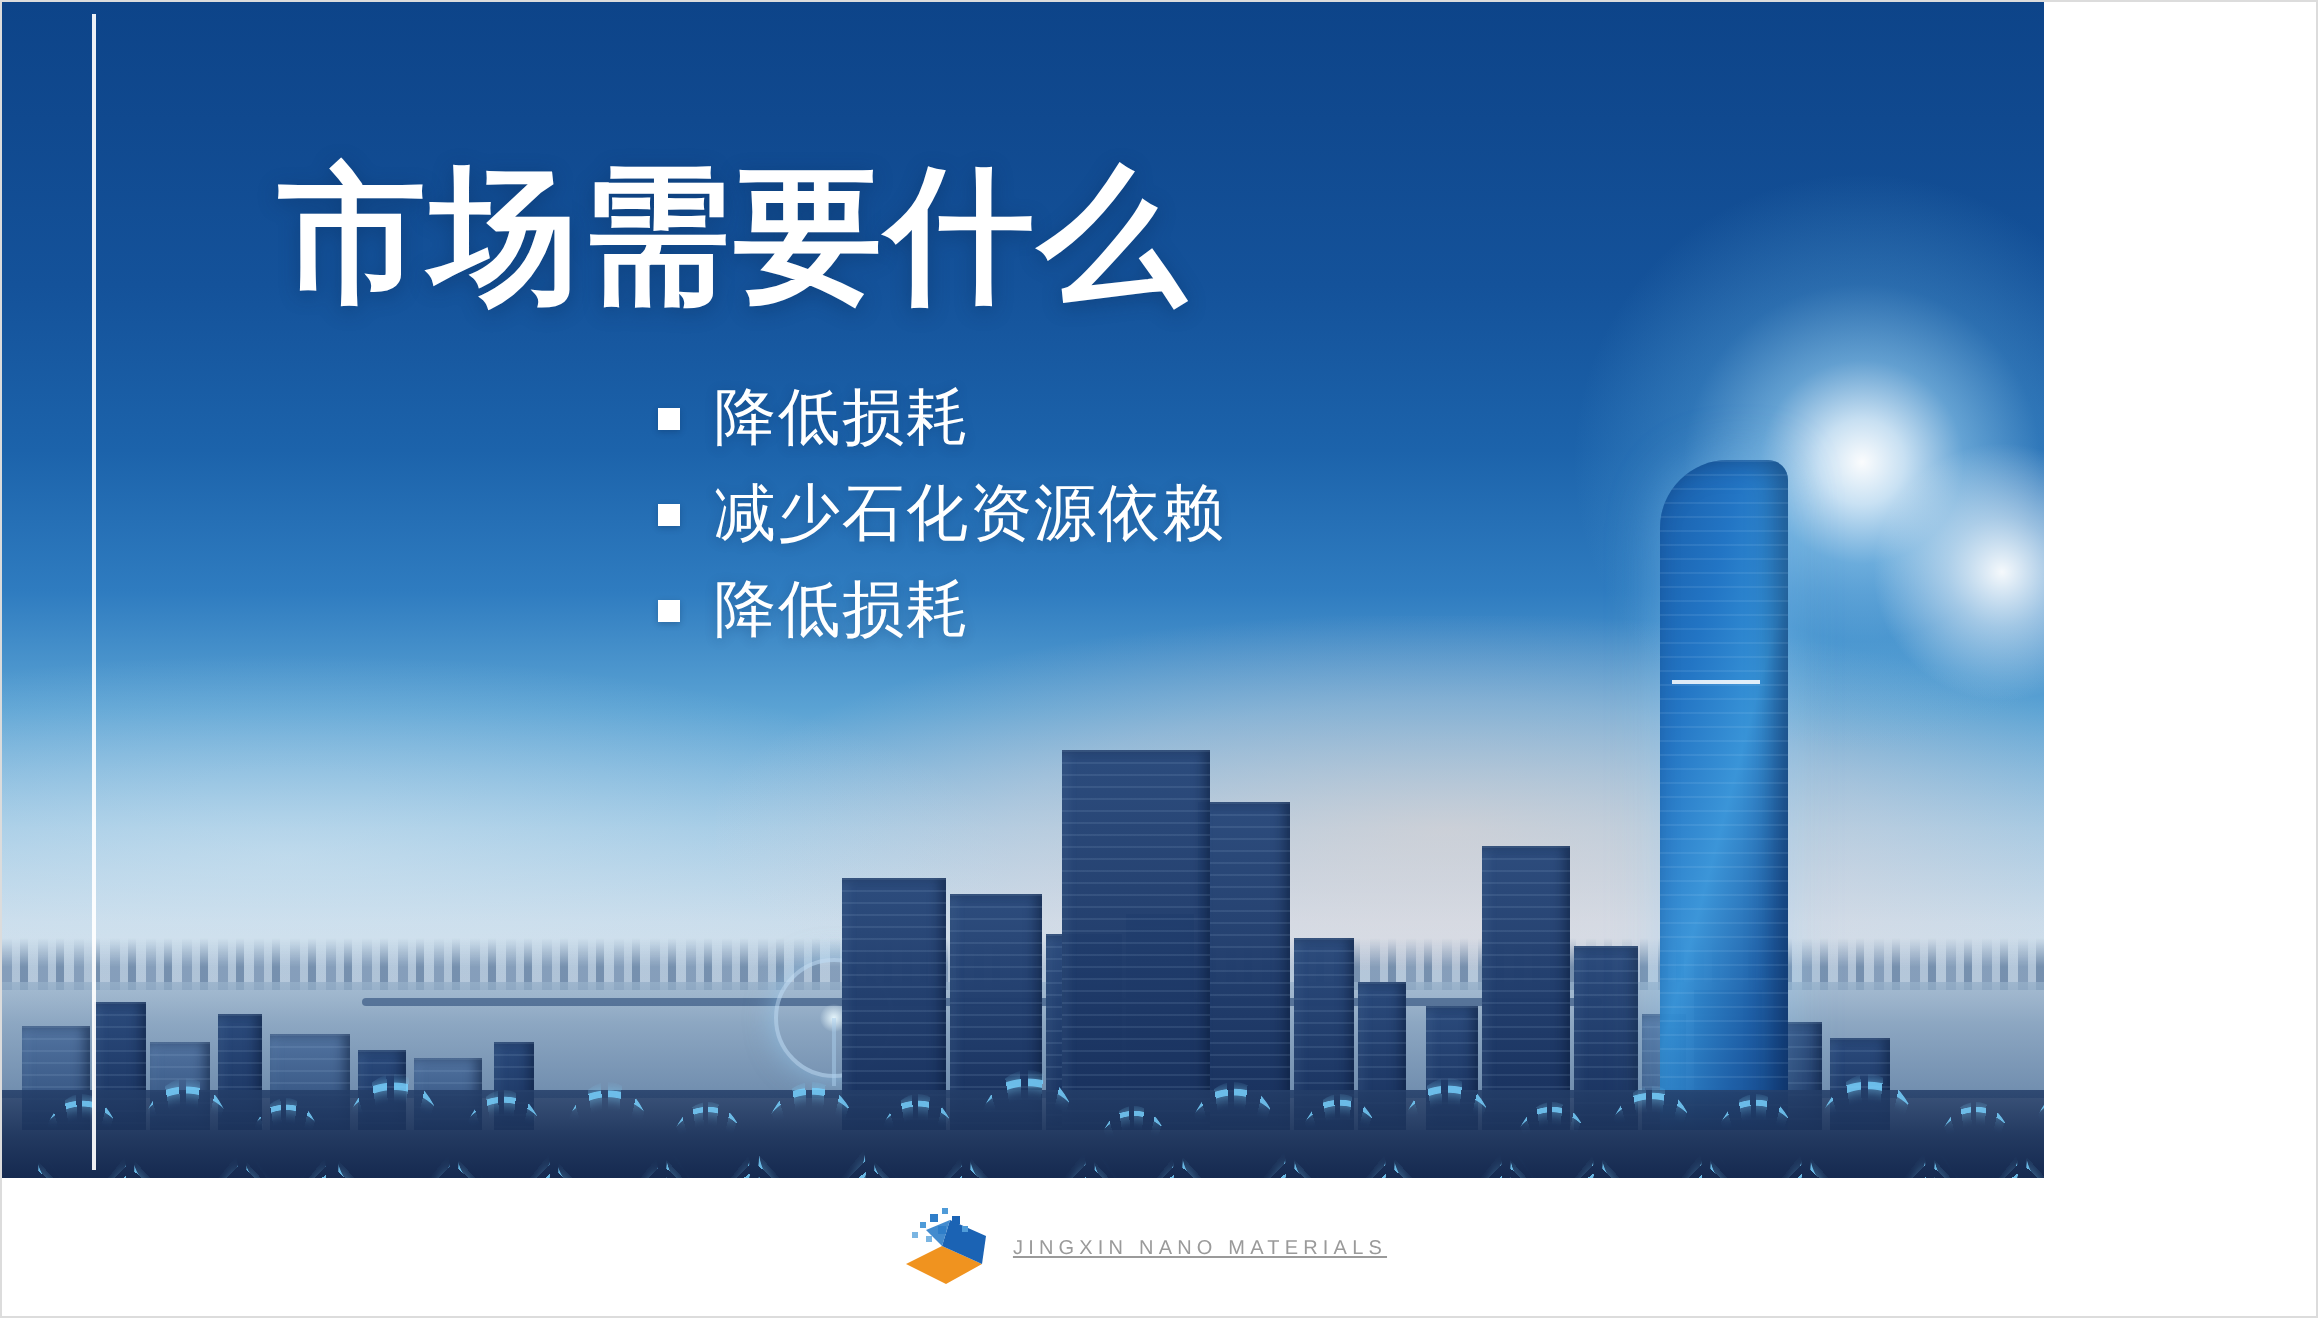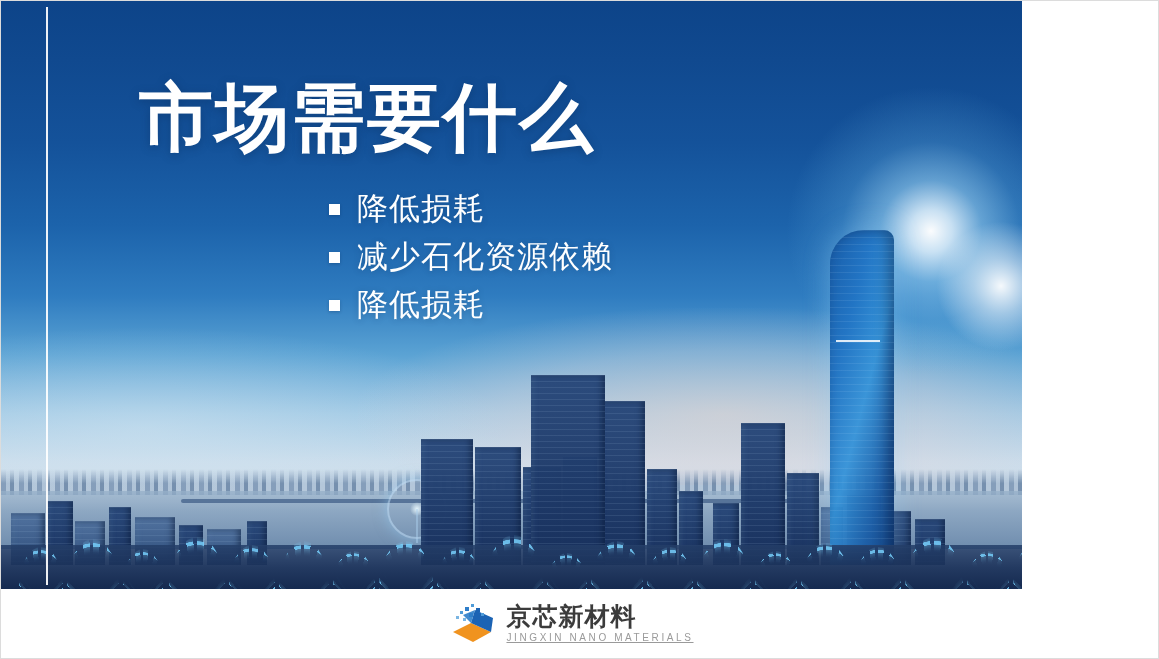--- a/index.html
+++ b/index.html
@@ -481,19 +481,18 @@
         <rect x="16" y="3" width="4" height="4" fill="#2f7ec9"></rect>
         <rect x="22" y="0" width="3" height="3" fill="#4f9bd8"></rect>
         <rect x="11" y="7" width="3" height="3" fill="#4f9bd8"></rect>
         <rect x="27" y="4" width="4" height="4" fill="#1b63b4"></rect>
         <rect x="7" y="12" width="3" height="3" fill="#7ab5e2"></rect>
         <rect x="20" y="9" width="4" height="4" fill="#2f7ec9"></rect>
         <rect x="32" y="9" width="3" height="3" fill="#4f9bd8"></rect>
         <rect x="14" y="14" width="3" height="3" fill="#7ab5e2"></rect>
       </svg>
       <div class="logo-text">
-        <div class="logo-cn">京芯新材料</div>
         <div class="logo-en">JINGXIN NANO MATERIALS</div>
       </div>
     </div>
   </div>
 
 </div>
 
 </body></html>

